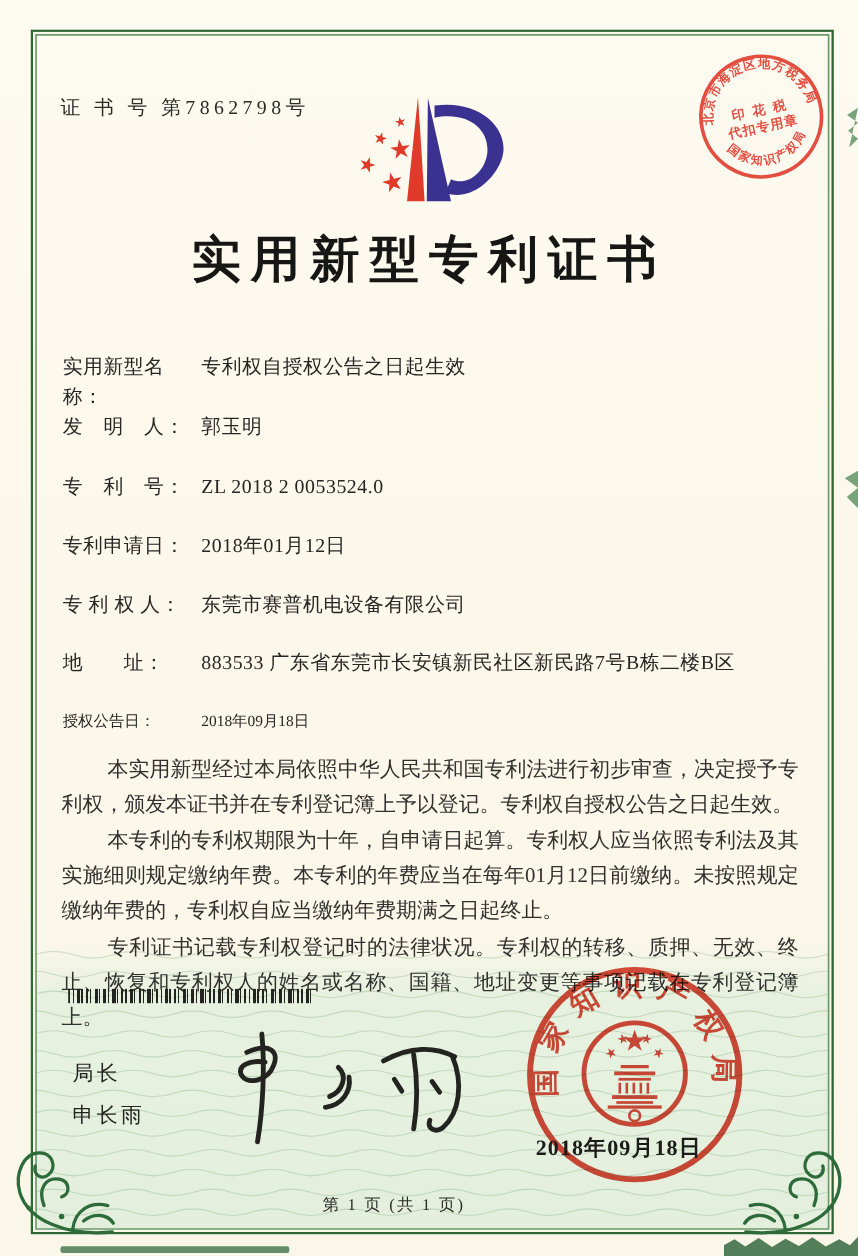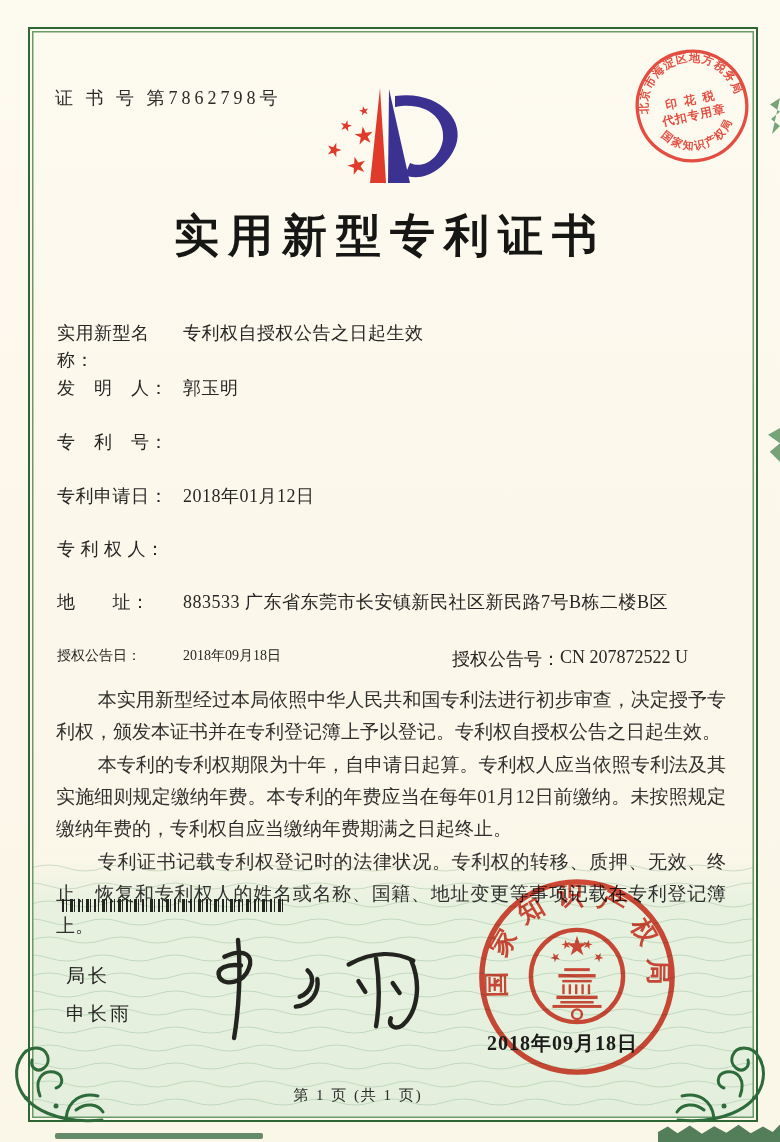--- a/index.html
+++ b/index.html
@@ -154,40 +154,38 @@
   <div class="frow r1">
     <span class="lab">实用新型名称：</span>
     <span class="val">专利权自授权公告之日起生效</span>
   </div>
   <div class="frow r2">
     <span class="lab">发　明　人：</span>
     <span class="val">郭玉明</span>
   </div>
   <div class="frow r3">
     <span class="lab">专　利　号：</span>
+    <span class="val">ZL 2018 2 0053524.0</span>
   </div>
   <div class="frow r4">
     <span class="lab">专利申请日：</span>
     <span class="val">2018年01月12日</span>
   </div>
   <div class="frow r5">
     <span class="lab">专 利 权 人：</span>
+    <span class="val">东莞市赛普机电设备有限公司</span>
   </div>
   <div class="frow r6">
     <span class="lab">地　　址：</span>
     <span class="val">883533 广东省东莞市长安镇新民社区新民路7号B栋二楼B区</span>
   </div>
 
   <div class="grant-left">
     <span class="lab">授权公告日：</span>
     <span class="val">2018年09月18日</span>
-  </div>
-  <div class="grant-right">
-    <span class="lab">授权公告号：</span>
-    <span class="val">CN 207872522 U</span>
   </div>
 
   <div class="paras">
     <p>本实用新型经过本局依照中华人民共和国专利法进行初步审查，决定授予专利权，颁发本证书并在专利登记簿上予以登记。专利权自授权公告之日起生效。</p>
     <p>本专利的专利权期限为十年，自申请日起算。专利权人应当依照专利法及其实施细则规定缴纳年费。本专利的年费应当在每年01月12日前缴纳。未按照规定缴纳年费的，专利权自应当缴纳年费期满之日起终止。</p>
     <p>专利证书记载专利权登记时的法律状况。专利权的转移、质押、无效、终止、恢复和专利权人的姓名或名称、国籍、地址变更等事项记载在专利登记簿上。</p>
   </div>
 
   <div class="barcode"></div>
 

